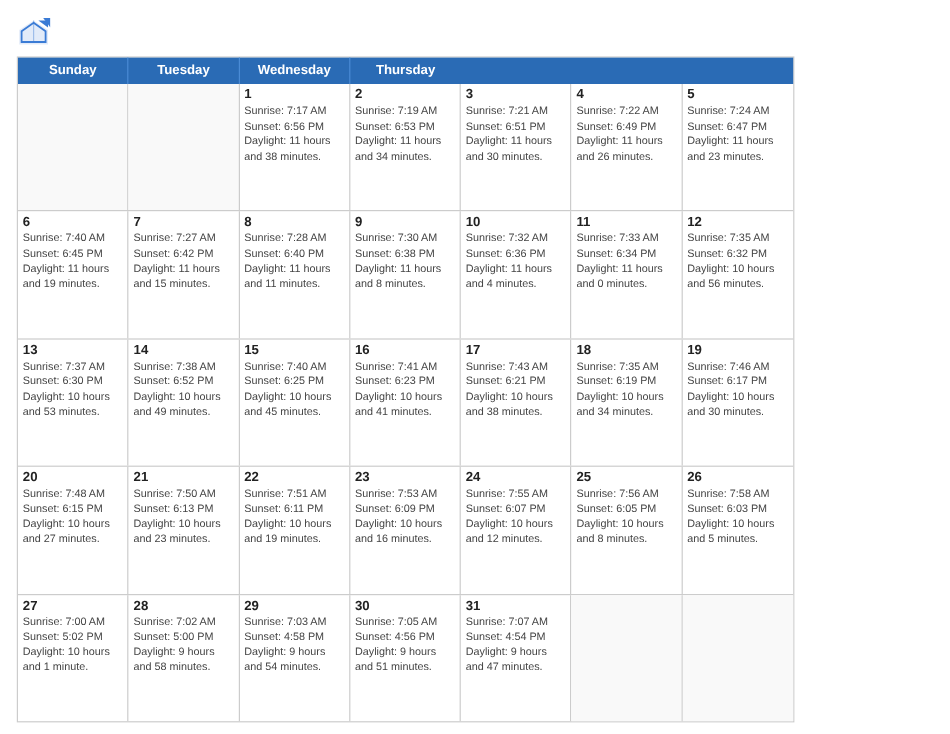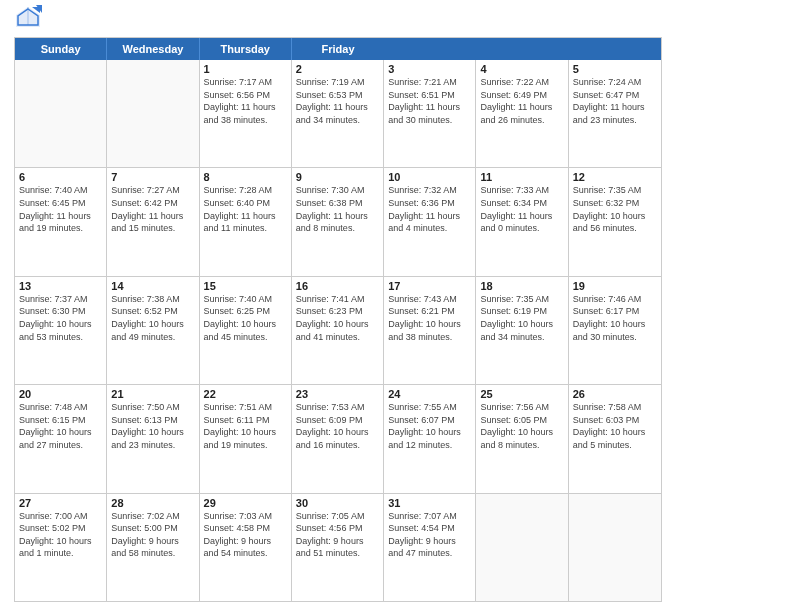--- a/index.html
+++ b/index.html
@@ -6,21 +6,21 @@
     body {
       font-family: Arial, sans-serif;
       background: #fff;
       width: 792px;
       height: 612px;
       overflow: hidden;
     }
     .page {
       width: 676px;
       height: 612px;
-      padding: 3px 14px 10px 14px;
+      padding: 13px 14px 10px 14px;
       display: flex;
       flex-direction: column;
     }
     .header {
       display: flex;
       justify-content: space-between;
       align-items: flex-start;
       margin-bottom: 6px;
     }
     .logo {
@@ -133,23 +133,23 @@
     </div>
     <div class="title-block">
       <div class="title-month"></div>
       <div class="title-location"></div>
     </div>
   </div>
 
   <div class="calendar">
     <div class="cal-header">
     <div class="cal-header-cell">Sunday</div>
+        <div class="cal-header-cell">Tuesday</div>
         <div class="cal-header-cell">Wednesday</div>
         <div class="cal-header-cell">Thursday</div>
-        <div class="cal-header-cell">Friday</div>
       </div>
     <div class="cal-body">
     <div class="cal-row">
           <div class="cal-cell empty"></div>
           <div class="cal-cell empty"></div>
           <div class="cal-cell">
             <div class="day-num">1</div>
             <div class="cell-line">Sunrise: 7:17 AM</div>
             <div class="cell-line">Sunset: 6:56 PM</div>
             <div class="cell-line">Daylight: 11 hours</div>

